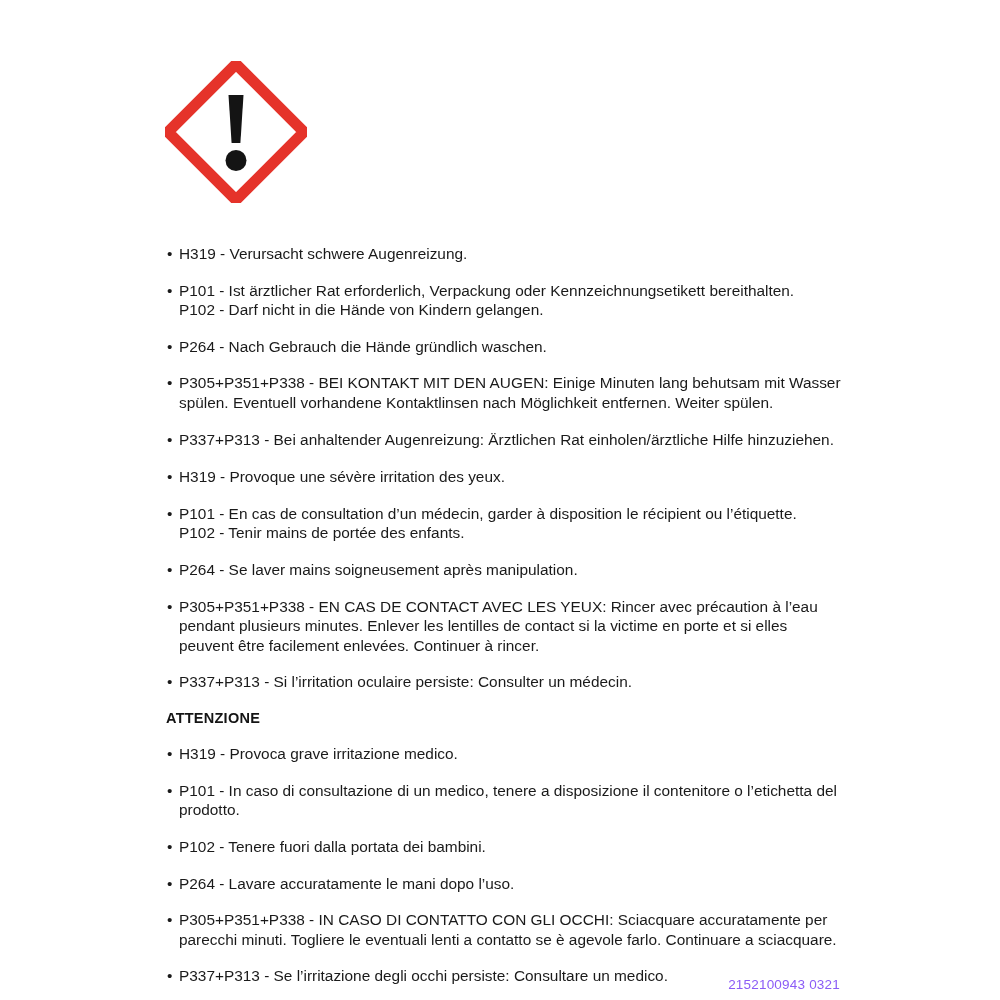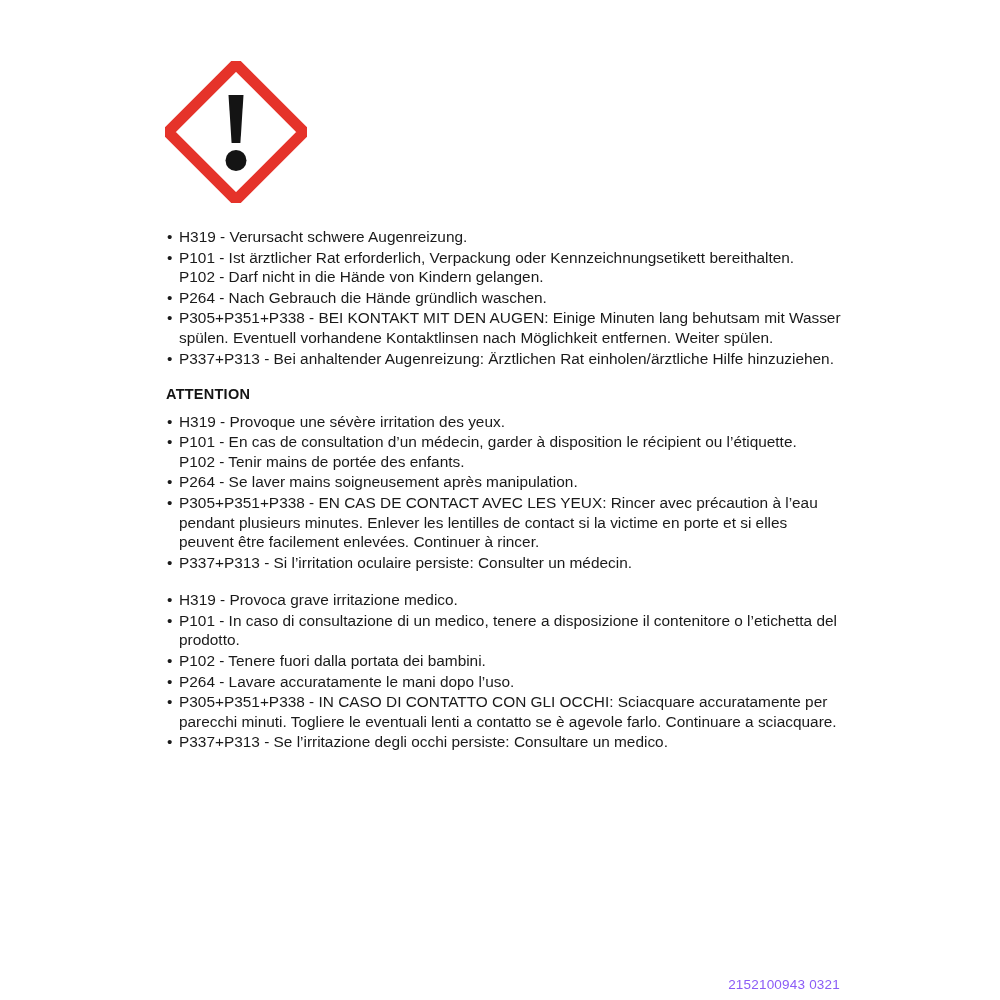--- a/index.html
+++ b/index.html
@@ -85,20 +85,21 @@
     position: absolute;
     left: 1px;
     top: 0;
     font-size: 15.4px;
     line-height: 19.6px;
     color: #1a1a1a;
   }
   .statement-text {
     display: block;
     white-space: pre-line;
+    margin-top: 17px;
   }
 
   
   .footer-code {
     position: absolute;
     right: 160px;
     bottom: 8px;
     font-size: 13.5px;
     color: #8b5cf6;
     letter-spacing: 0.2px;
@@ -141,21 +142,20 @@
           <span class="statement-text">P305+P351+P338 - BEI KONTAKT MIT DEN AUGEN: Einige Minuten lang behutsam mit Wasser spülen. Eventuell vorhandene Kontaktlinsen nach Möglichkeit entfernen. Weiter spülen.</span>
         </li>
         <li class="statement-item">
           <span class="bullet">•</span>
           <span class="statement-text">P337+P313 - Bei anhaltender Augenreizung: Ärztlichen Rat einholen/ärztliche Hilfe hinzuziehen.</span>
         </li>
       </ul>
     </div>
 
     <div class="lang-section">
-      <div class="section-heading">ATTENTION</div>
       <ul class="statement-list">
         <li class="statement-item">
           <span class="bullet">•</span>
           <span class="statement-text">H319 - Provoque une sévère irritation des yeux.</span>
         </li>
         <li class="statement-item">
           <span class="bullet">•</span>
           <span class="statement-text">P101 - En cas de consultation d’un médecin, garder à disposition le récipient ou l’étiquette.
 P102 - Tenir mains de portée des enfants.</span>
         </li>
@@ -168,20 +168,21 @@
           <span class="statement-text">P305+P351+P338 - EN CAS DE CONTACT AVEC LES YEUX: Rincer avec précaution à l’eau pendant plusieurs minutes. Enlever les lentilles de contact si la victime en porte et si elles peuvent être facilement enlevées. Continuer à rincer.</span>
         </li>
         <li class="statement-item">
           <span class="bullet">•</span>
           <span class="statement-text">P337+P313 - Si l’irritation oculaire persiste: Consulter un médecin.</span>
         </li>
       </ul>
     </div>
 
     <div class="lang-section">
+      <div class="section-heading">ATTENZIONE</div>
       <ul class="statement-list">
         <li class="statement-item">
           <span class="bullet">•</span>
           <span class="statement-text">H319 - Provoca grave irritazione medico.</span>
         </li>
         <li class="statement-item">
           <span class="bullet">•</span>
           <span class="statement-text">P101 - In caso di consultazione di un medico, tenere a disposizione il contenitore o l’etichetta del prodotto.</span>
         </li>
         <li class="statement-item">

